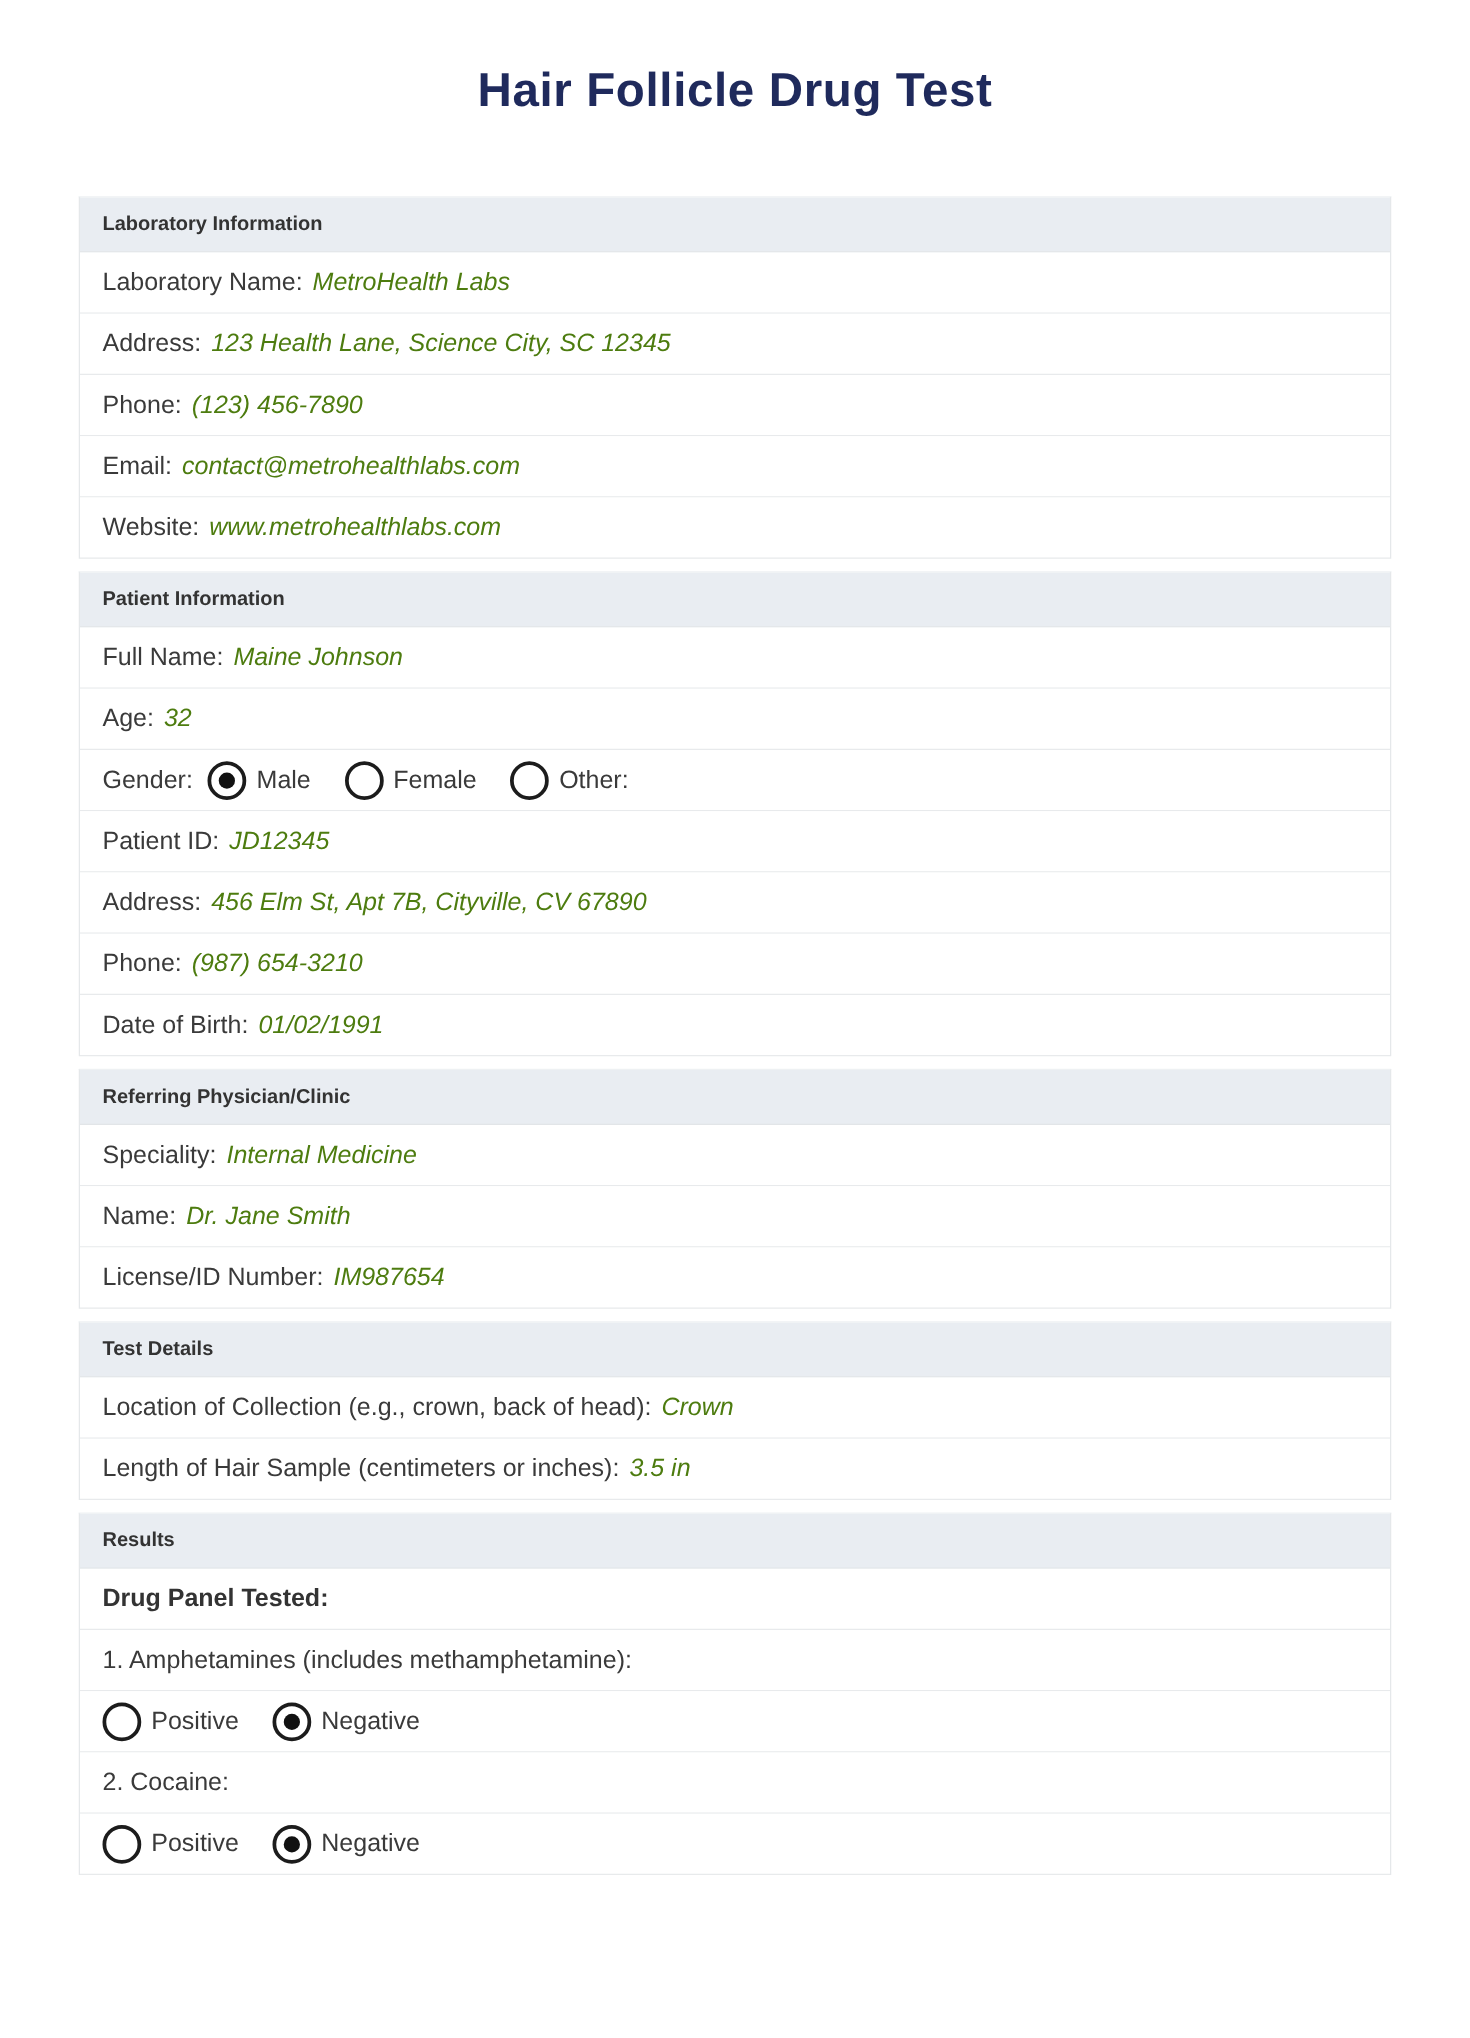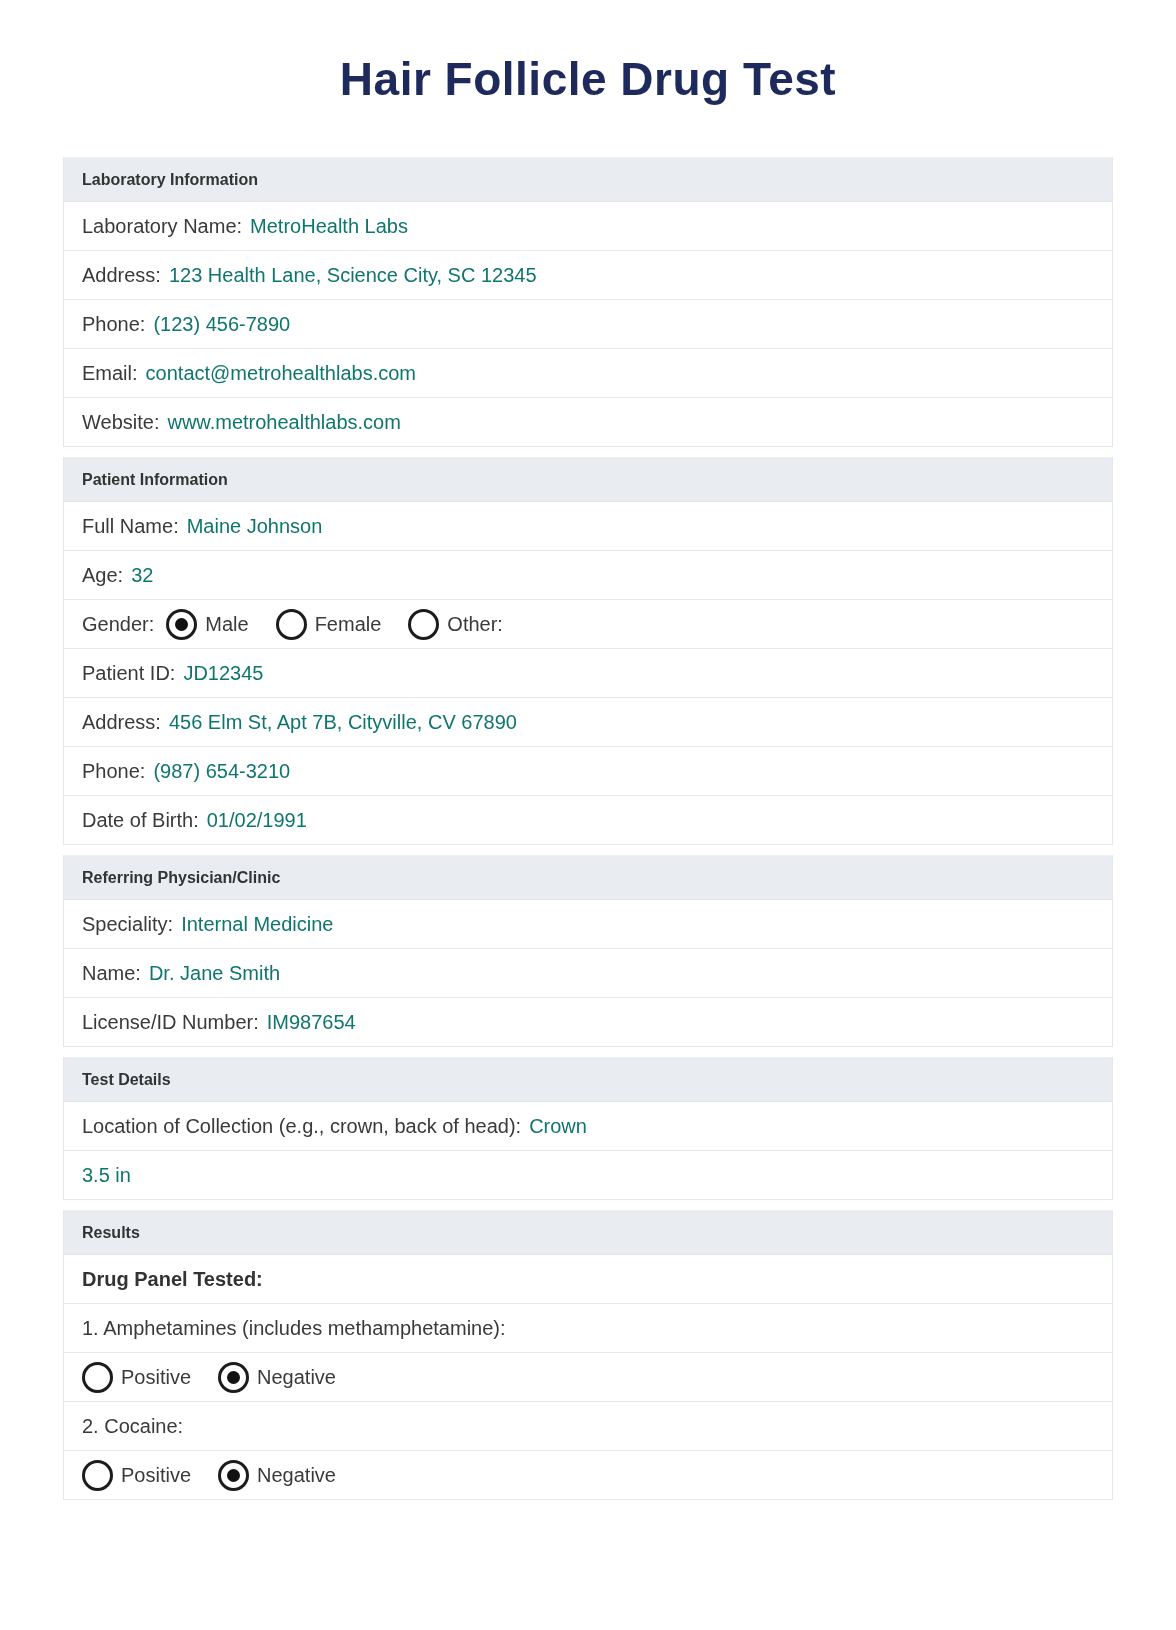--- a/index.html
+++ b/index.html
@@ -11,21 +11,21 @@
     font-family: "Liberation Sans", sans-serif;
     overflow: hidden;
   }
   .page-title {
     position: absolute;
     top: 52px;
     left: 0;
     width: 100%;
     margin: 0;
     text-align: center;
-    font-size: 46px;
+    font-size: 38px;
     font-weight: bold;
     color: #1f2a5c;
     letter-spacing: 0.5px;
   }
   .form-table {
     position: absolute;
     left: 63px;
     top: 157px;
     width: 1050px;
   }
@@ -54,21 +54,21 @@
     align-items: center;
     padding: 16px 18px;
     border-bottom: 1px solid #e8eaec;
     font-size: 20px;
     color: #3a3a3a;
     background: #ffffff;
     white-space: nowrap;
   }
   .label { margin-right: 8px; }
   .label.bold { font-weight: bold; color: #333333; }
-  .value { color: #0f766e; }
+  .value { color: #4d7c0f; font-style: italic; }
   .radio-option {
     display: inline-flex;
     align-items: center;
     margin-right: 27px;
     cursor: pointer;
     text-align: center;
   }
   .radio-field-label { margin-right: 12px; }
   .radio {
     width: 31px;
@@ -178,20 +178,21 @@
           <span class="value">IM987654</span>
         </div>
       </div>
       <div class="section">
         <div class="section-header">Test Details</div>
         <div class="row">
           <span class="label">Location of Collection (e.g., crown, back of head):</span>
           <span class="value">Crown</span>
         </div>
         <div class="row">
+          <span class="label">Length of Hair Sample (centimeters or inches):</span>
           <span class="value">3.5 in</span>
         </div>
       </div>
       <div class="section">
         <div class="section-header">Results</div>
         <div class="row">
           <span class="label bold">Drug Panel Tested:</span>
         </div>
         <div class="row">
           <span class="label">1. Amphetamines (includes methamphetamine):</span>

